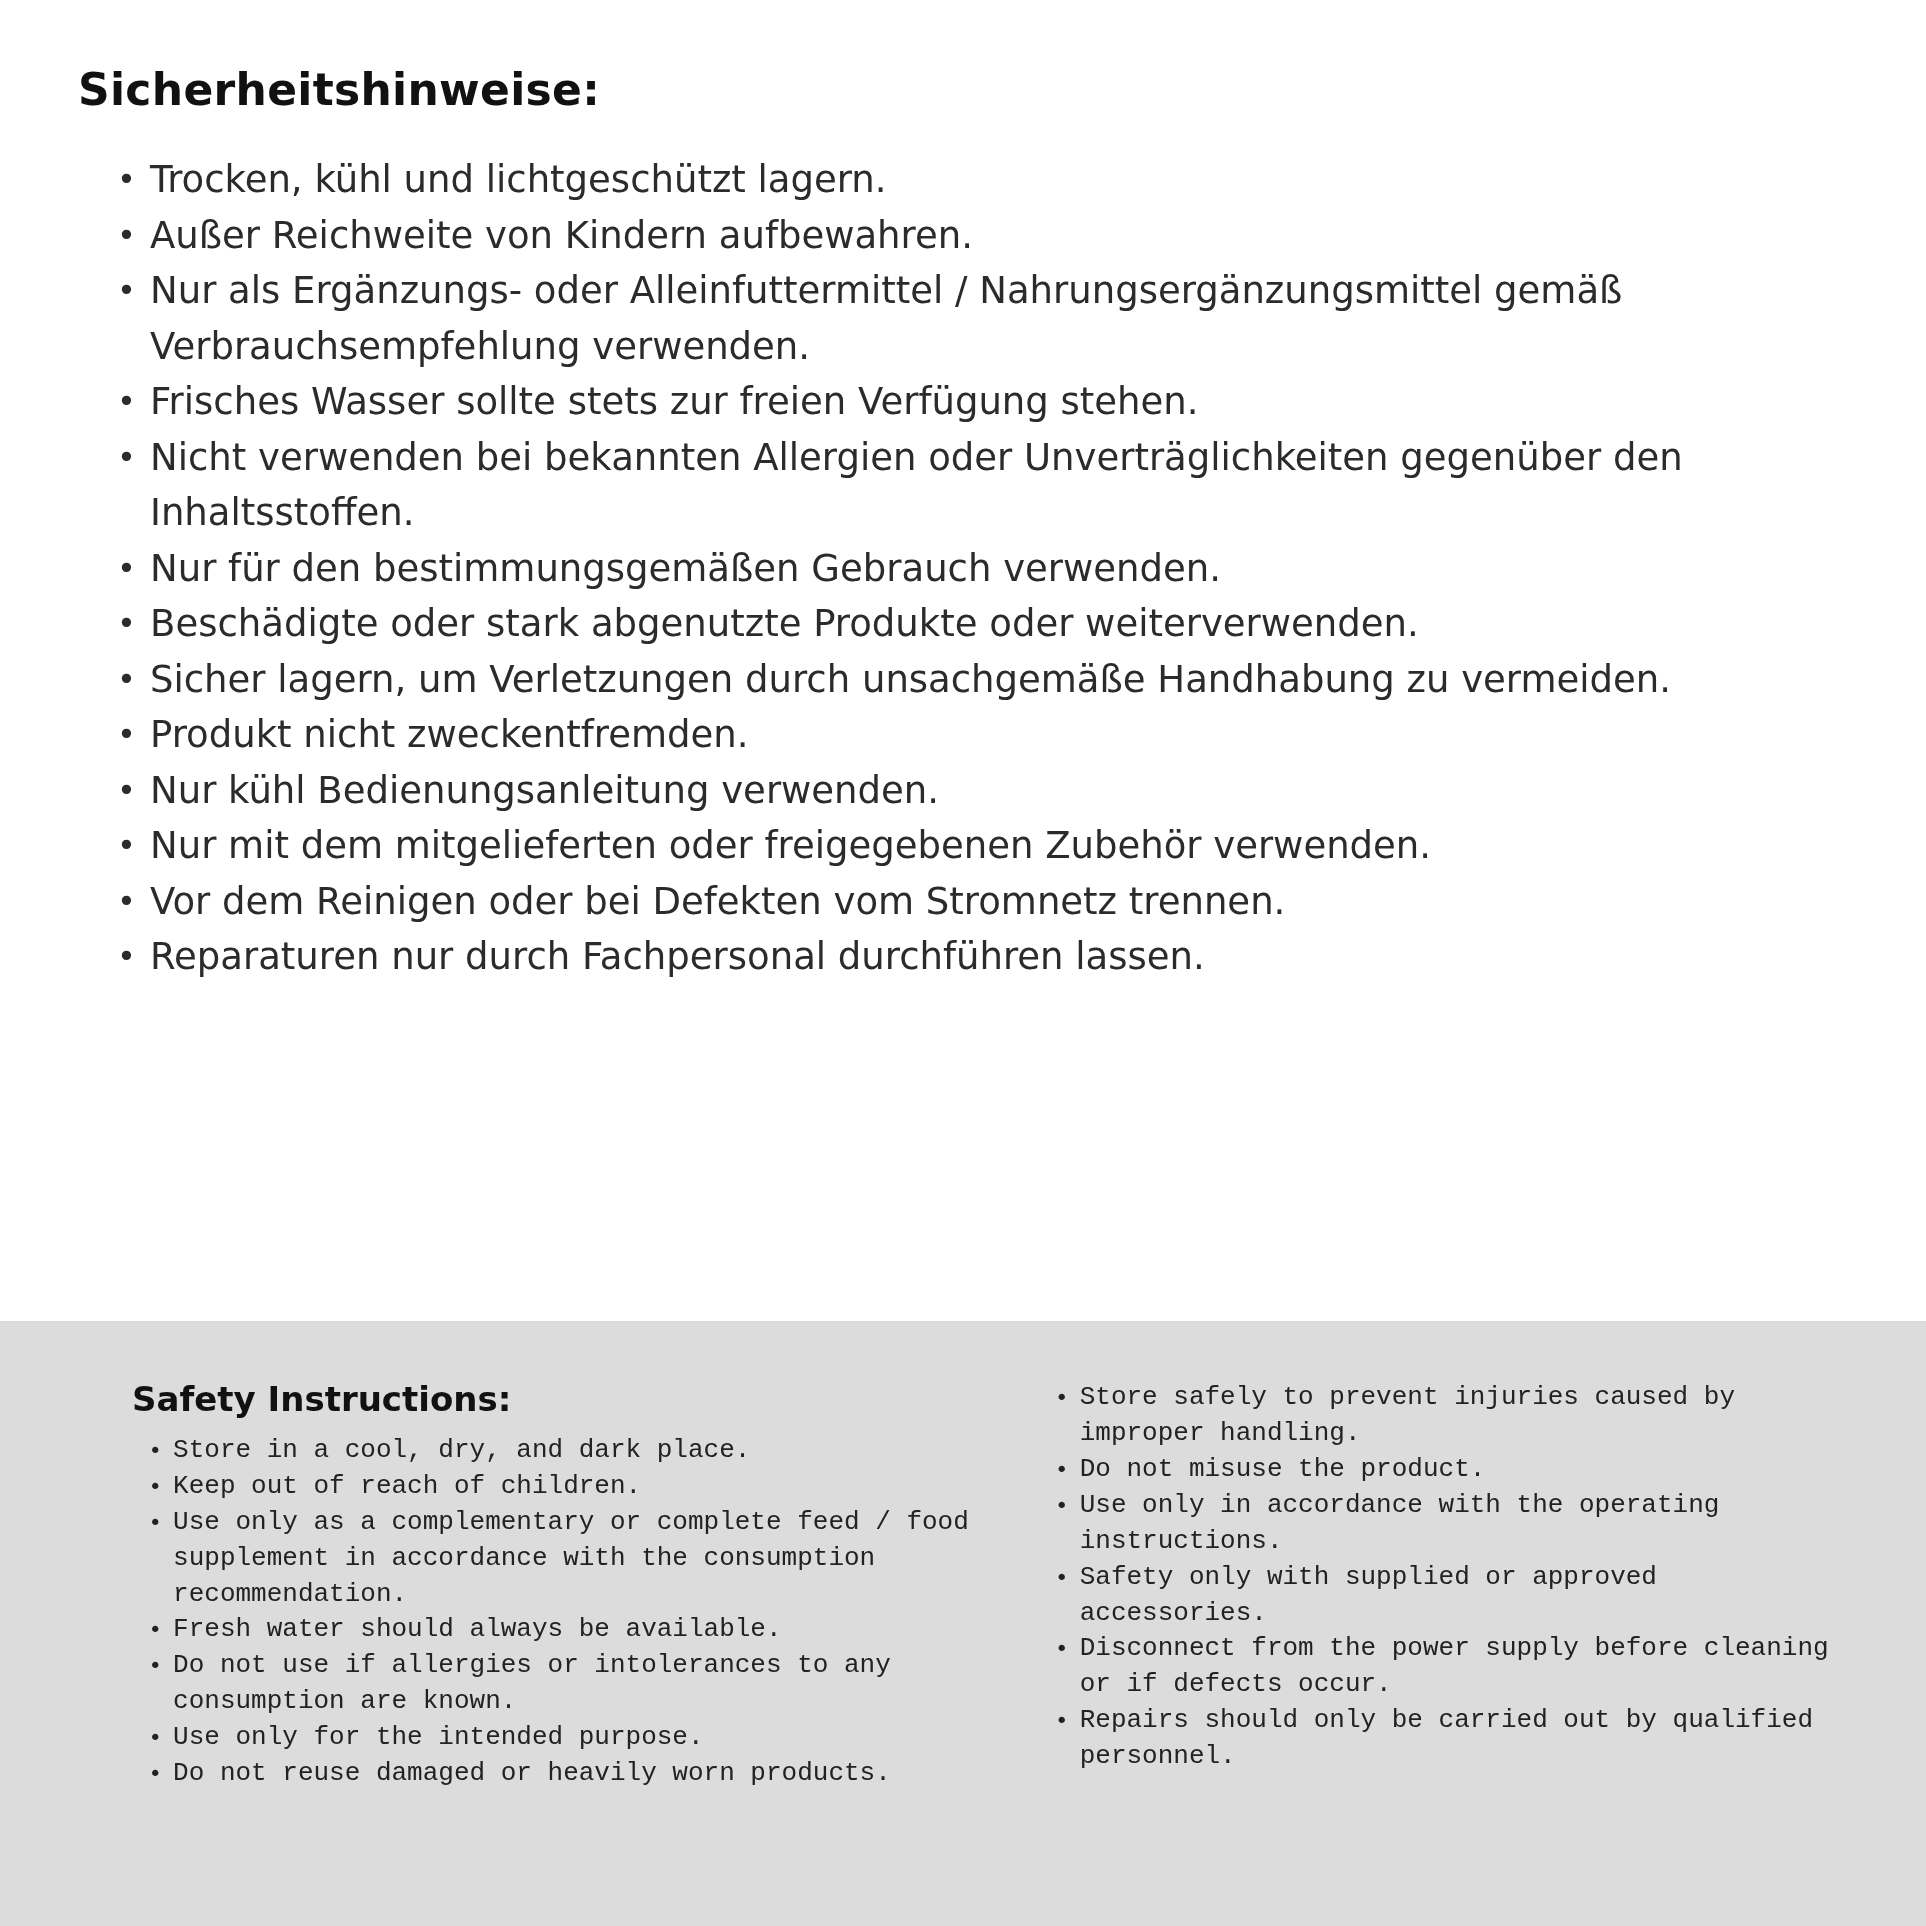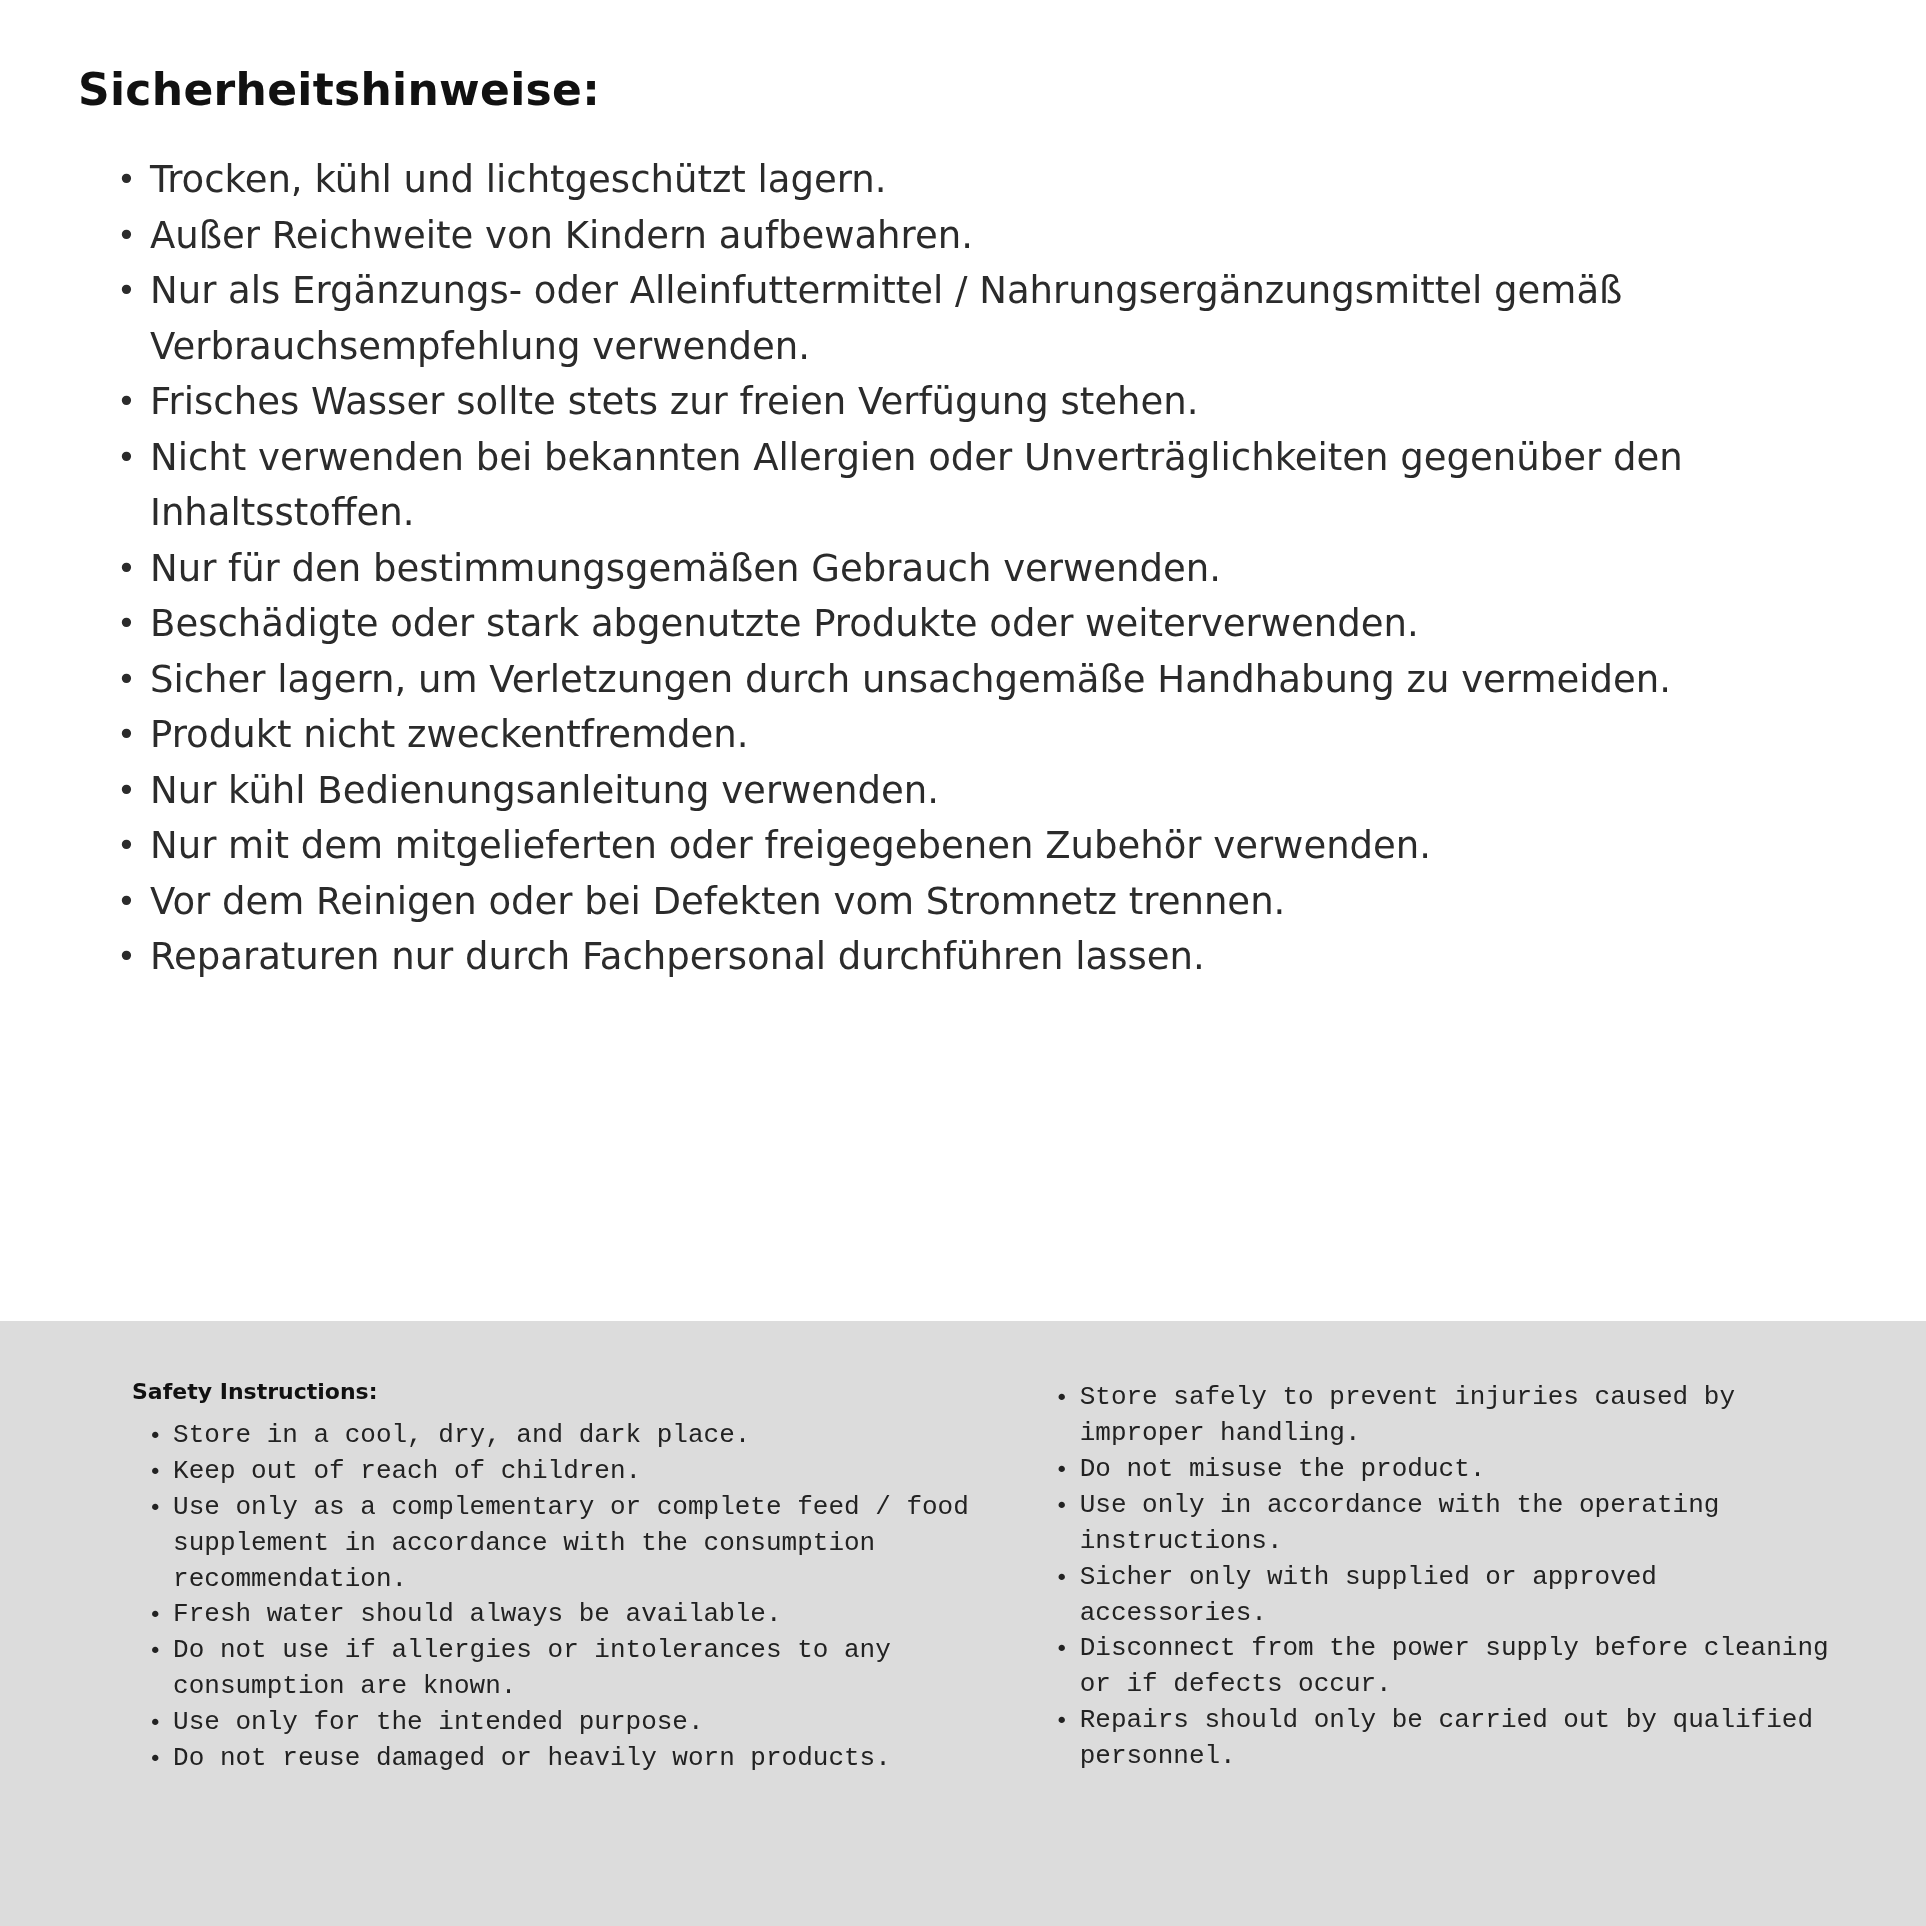--- a/index.html
+++ b/index.html
@@ -73,21 +73,21 @@
     box-sizing: border-box;
   }
   .english-col-left {
     width: 870px;
   }
   .english-col-right {
     width: 828px;
     padding-top: 1.3px;
   }
   .english-title {
-    font-size: 22px;
+    font-size: 34px;
     font-weight: 700;
     color: #111111;
     margin: 0 0 14px 0;
   }
   .english-list {
     padding-left: 16.7px;
   }
   .english-col-right .english-list {
     padding-left: 0;
   }
@@ -213,21 +213,21 @@
         <div class="bullet-item">
           <span class="bullet">•</span>
           <span class="bullet-text">Do not misuse the product.</span>
         </div>
         <div class="bullet-item">
           <span class="bullet">•</span>
           <span class="bullet-text">Use only in accordance with the operating instructions.</span>
         </div>
         <div class="bullet-item">
           <span class="bullet">•</span>
-          <span class="bullet-text">Sicher only with supplied or approved accessories.</span>
+          <span class="bullet-text">Safety only with supplied or approved accessories.</span>
         </div>
         <div class="bullet-item">
           <span class="bullet">•</span>
           <span class="bullet-text">Disconnect from the power supply before cleaning or if defects occur.</span>
         </div>
         <div class="bullet-item">
           <span class="bullet">•</span>
           <span class="bullet-text">Repairs should only be carried out by qualified personnel.</span>
         </div>
       </div>

